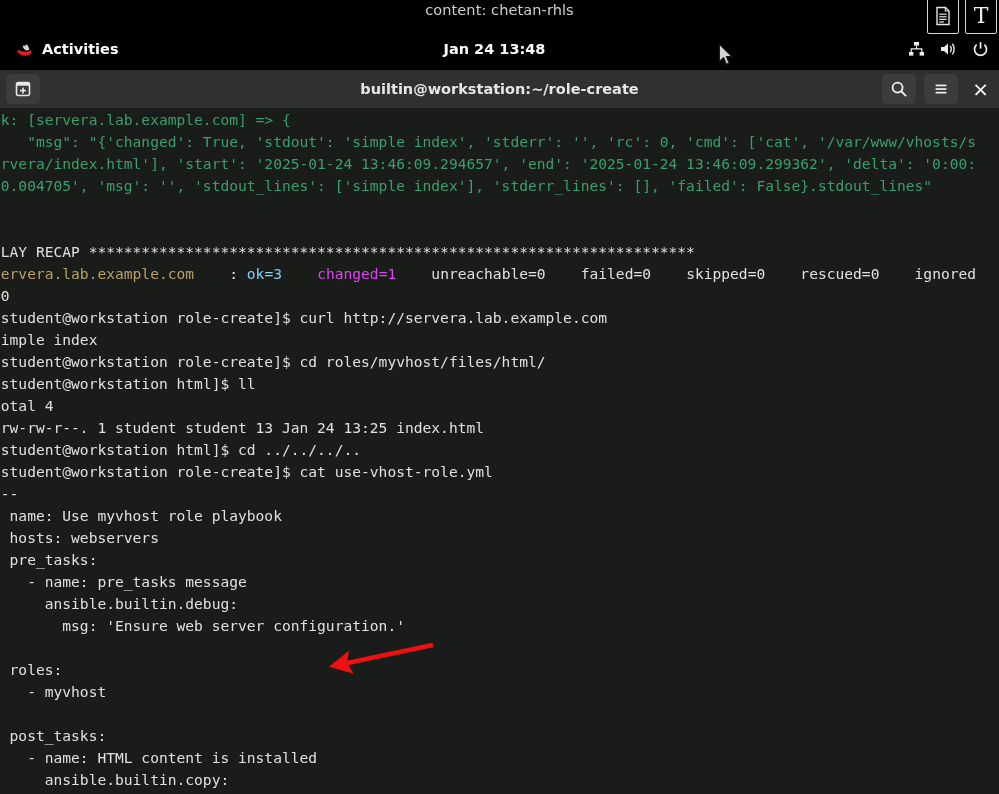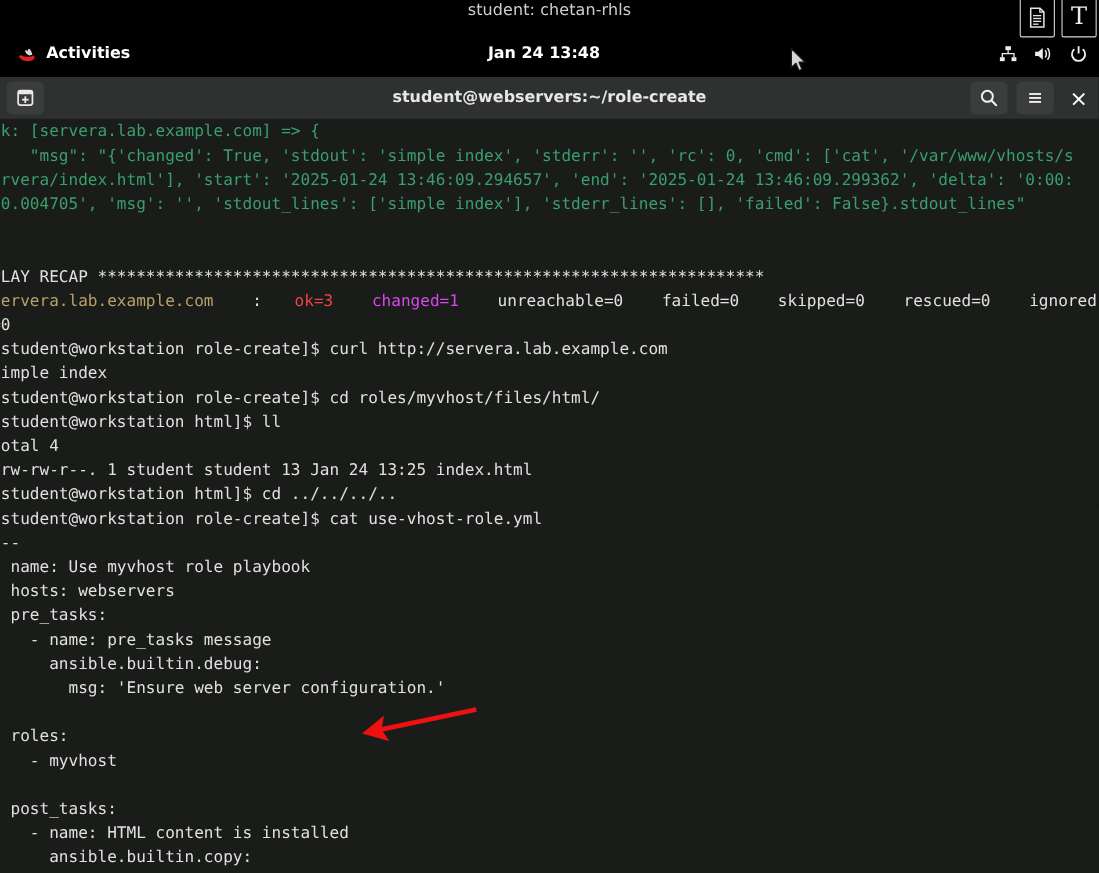--- a/index.html
+++ b/index.html
@@ -209,21 +209,21 @@
     font-family: "DejaVu Sans Mono", "Liberation Mono", monospace;
     font-size: 14.6px;
     line-height: 22px;
     white-space: pre;
     color: #d6d6d6;
   }
   .term-text .ln { height: 22px; }
   .c-green  { color: #3a9f6e; }
   .c-white  { color: #e0e0e0; }
   .c-tan    { color: #b9a06a; }
-  .c-ok     { color: #ef4444; margin-left: 21px; }
+  .c-ok     { color: #7dd3fc; }
   .c-chg    { color: #d946ef; }
 
   
   .annot {
     position: absolute;
     top: 0; left: 0;
     width: 999px; height: 794px;
     z-index: 50;
     pointer-events: none;
   }
@@ -245,21 +245,21 @@
     <div class="titlebar">
       <div class="tbtn tb-new">
         <svg width="18" height="18" viewBox="0 0 18 18" aria-hidden="true">
           <rect x="2.5" y="2.5" width="13" height="13" rx="2" fill="none" stroke="#e9e9e9" stroke-width="1.6"></rect>
           <rect x="2.5" y="2.5" width="13" height="3.2" fill="#e9e9e9"></rect>
           <rect x="8.2" y="7.6" width="1.6" height="6" fill="#e9e9e9"></rect>
           <rect x="6" y="9.8" width="6" height="1.6" fill="#e9e9e9"></rect>
         </svg>
       </div>
 
-      <div class="title-text">student@webservers:~/role-create</div>
+      <div class="title-text">builtin@workstation:~/role-create</div>
 
       <div class="title-right">
         <div class="tbtn">
           <svg width="18" height="18" viewBox="0 0 18 18" aria-hidden="true">
             <circle cx="7.6" cy="7.6" r="5" fill="none" stroke="#f0f0f0" stroke-width="1.8"></circle>
             <line x1="11.4" y1="11.4" x2="15.6" y2="15.6" stroke="#f0f0f0" stroke-width="1.9" stroke-linecap="round"></line>
           </svg>
         </div>
         <div class="tbtn">
           <svg width="18" height="18" viewBox="0 0 18 18" aria-hidden="true">
@@ -312,21 +312,21 @@
       <span>
         <svg width="17" height="17" viewBox="0 0 17 17" aria-hidden="true">
           <path d="M4.2 4.2a6 6 0 1 0 8.6 0" fill="none" stroke="#ededed" stroke-width="1.7" stroke-linecap="round"></path>
           <rect x="7.7" y="1" width="1.7" height="6.6" fill="#ededed"></rect>
         </svg>
       </span>
     </div>
   </div>
 
   <div class="overlay-strip">
-    <div class="overlay-username">student: chetan-rhls</div>
+    <div class="overlay-username">content: chetan-rhls</div>
     <div class="overlay-icons">
       <div class="ov-icon">
         <svg width="16" height="20" viewBox="0 0 16 20" aria-hidden="true">
           <path d="M2 1.5h8.5L14 5v13.5H2z" fill="none" stroke="#e4e4e4" stroke-width="1.4"></path>
           <path d="M10.3 1.7V5H13.8" fill="none" stroke="#e4e4e4" stroke-width="1.2"></path>
           <rect x="4.2" y="7.6" width="7.4" height="1.2" fill="#e4e4e4"></rect>
           <rect x="4.2" y="10.2" width="7.4" height="1.2" fill="#e4e4e4"></rect>
           <rect x="4.2" y="12.8" width="7.4" height="1.2" fill="#e4e4e4"></rect>
           <rect x="4.2" y="15.4" width="4.8" height="1.2" fill="#e4e4e4"></rect>
         </svg>

